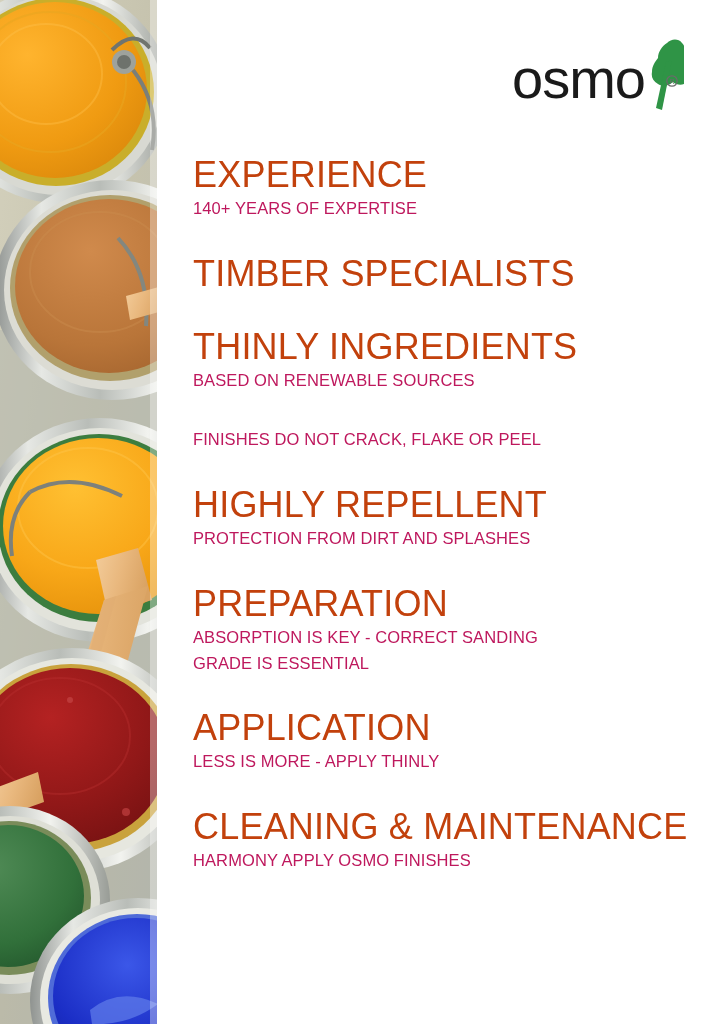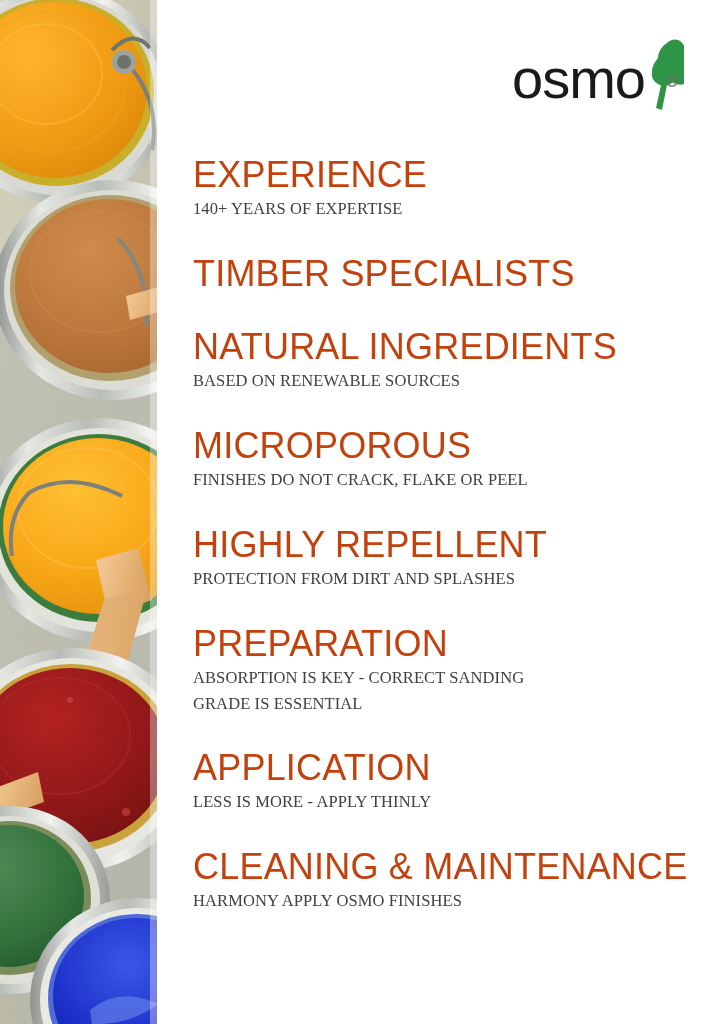--- a/index.html
+++ b/index.html
@@ -55,26 +55,26 @@
     font-family: "Liberation Sans", sans-serif;
     font-size: 36px;
     line-height: 40px;
     font-weight: 400;
     letter-spacing: 0.2px;
     color: #c2410c;
     white-space: nowrap;
   }
 
   .section-sub {
-    font-family: Liberation Serif, serif;
+    font-family: Liberation Sans, sans-serif;
     font-size: 16.5px;
     line-height: 25px;
     font-weight: 400;
     letter-spacing: 0.1px;
-    color: #404040;
+    color: #be185d;
     white-space: pre;
     margin-top: 1px;
   }
 
   .spacer-gap { height: 33px; }
   .spacer-gap.tight { height: 32px; }
 </style>
 </head>
 <body>
 
@@ -241,27 +241,26 @@
       <div class="section-sub">140+ YEARS OF EXPERTISE</div>
     </div>
     <div class="spacer-gap"></div>
 
     <div class="section">
       <div class="section-heading">TIMBER SPECIALISTS</div>
     </div>
     <div class="spacer-gap"></div>
 
     <div class="section">
-      <div class="section-heading">NATURAL INGREDIENTS</div>
+      <div class="section-heading">THINLY INGREDIENTS</div>
       <div class="section-sub">BASED ON RENEWABLE SOURCES</div>
     </div>
     <div class="spacer-gap"></div>
 
     <div class="section">
-      <div class="section-heading">MICROPOROUS</div>
       <div class="section-sub">FINISHES DO NOT CRACK, FLAKE OR PEEL</div>
     </div>
     <div class="spacer-gap"></div>
 
     <div class="section">
       <div class="section-heading">HIGHLY REPELLENT</div>
       <div class="section-sub">PROTECTION FROM DIRT AND SPLASHES</div>
     </div>
     <div class="spacer-gap"></div>
 

